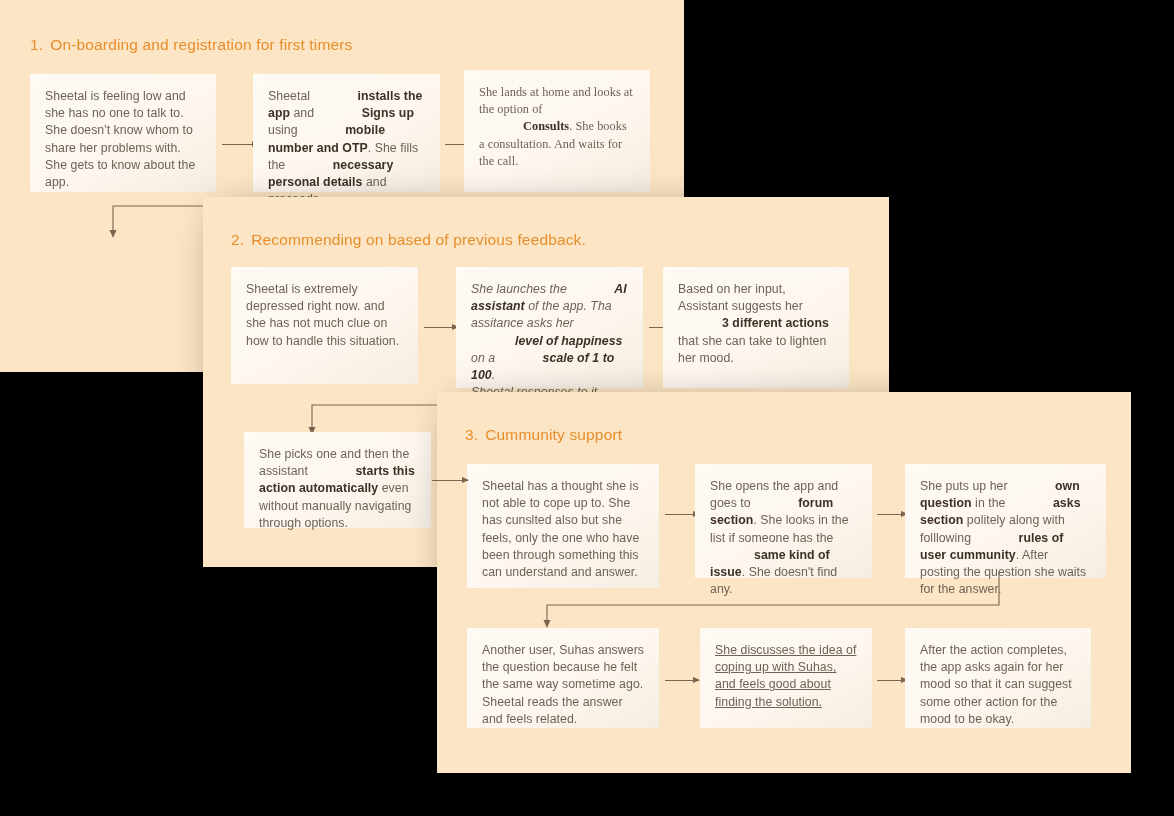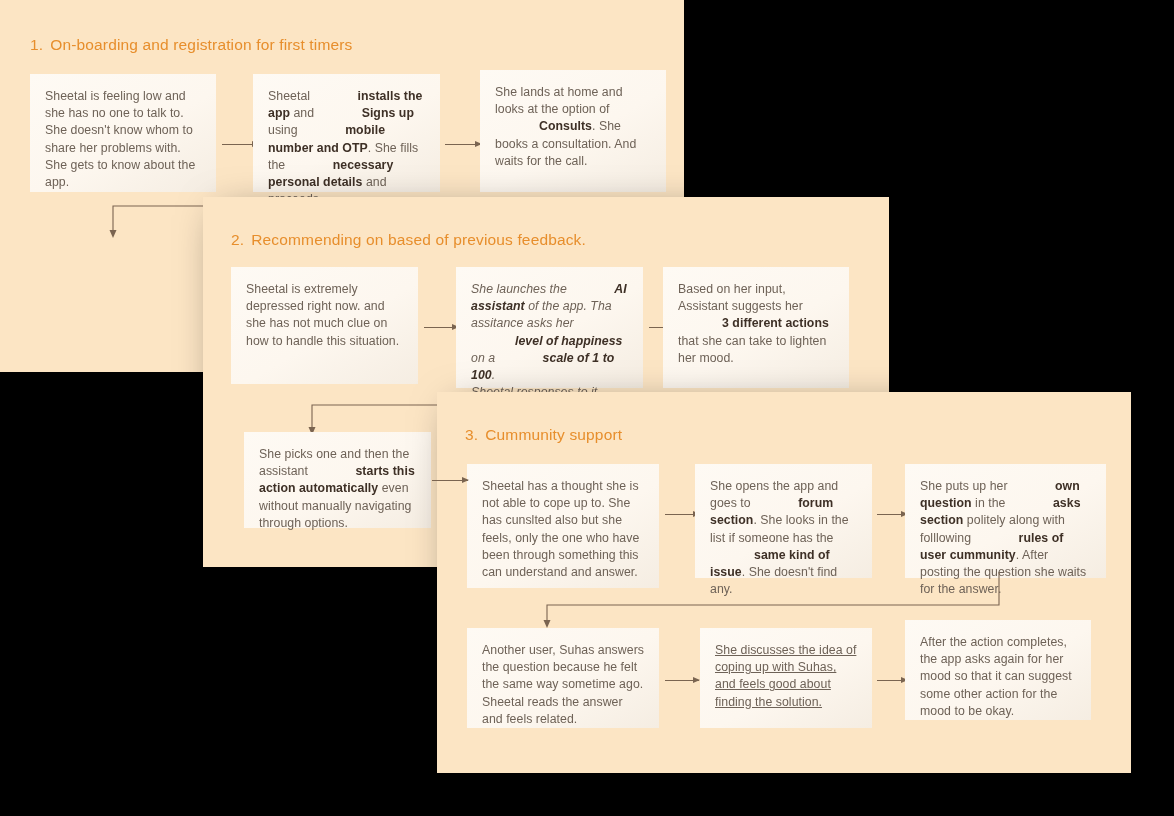--- a/index.html
+++ b/index.html
@@ -89,21 +89,21 @@
     </div>
 
     <div class="card" style="left:30px; top:74px; width:186px; height:118px;">Sheetal is feeling low and she has no one  to talk to. She doesn't know whom to share her problems with. She gets to know about the app.</div>
 
     <div class="arrow-h" style="left:222px; top:144px; width:36px;"></div>
 
     <div class="card" style="left:253px; top:74px; width:187px; height:118px;">Sheetal <b>installs the app</b> and <b>Signs up</b> using <b>mobile number and OTP</b>. She fills the <b>necessary personal details</b> and proceeds.</div>
 
     <div class="arrow-h" style="left:445px; top:144px; width:36px;"></div>
 
-    <div class="card" style="left:480px; top:70px; width:186px; height:122px;">She lands at home and looks at the option of <b>Consults</b>. She books a consultation. And waits for the call.</div>
+    <div class="card" style="left:464px; top:70px; width:186px; height:122px;font-family:Liberation Serif, serif;">She lands at home and looks at the option of <b>Consults</b>. She books a consultation. And waits for the call.</div>
 
     <div class="elbow" style="left:0px; top:190px; width:684px; height:56px;">
       <svg width="684" height="56" viewBox="0 0 684 56">
         <path d="M 345 16 L 113 16 L 113 42" fill="none" stroke="#7A6450" stroke-width="1.1"></path>
         <path d="M 113 48 L 109.5 40 L 116.5 40 Z" fill="#7A6450"></path>
       </svg>
     </div>
 
   </div>
 
@@ -161,18 +161,18 @@
     </div>
 
     <div class="card" style="left:30px; top:236px; width:192px; height:100px;">Another user, Suhas answers the question because he felt the same way sometime ago. Sheetal reads the answer and feels related.</div>
 
     <div class="arrow-h" style="left:228px; top:288px; width:34px;"></div>
 
     <div class="card" style="left:263px; top:236px; width:172px; height:100px;text-decoration:underline;">She discusses the idea of coping up with Suhas, and feels good about finding the solution.</div>
 
     <div class="arrow-h" style="left:440px; top:288px; width:30px;"></div>
 
-    <div class="card" style="left:468px; top:228px; width:186px; height:100px;">After the action completes, the app asks again for her mood so that it can suggest some other action for the mood to be okay.</div>
+    <div class="card" style="left:468px; top:236px; width:186px; height:100px;">After the action completes, the app asks again for her mood so that it can suggest some other action for the mood to be okay.</div>
   </div>
 
   <div class="arrow-h" style="left:432px; top:480px; width:36px; z-index:5;"></div>
 
 </div>
 
 </body></html>

